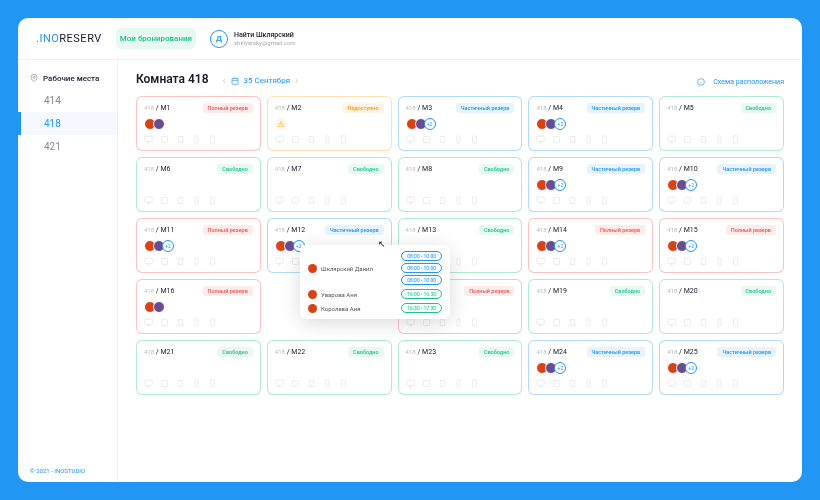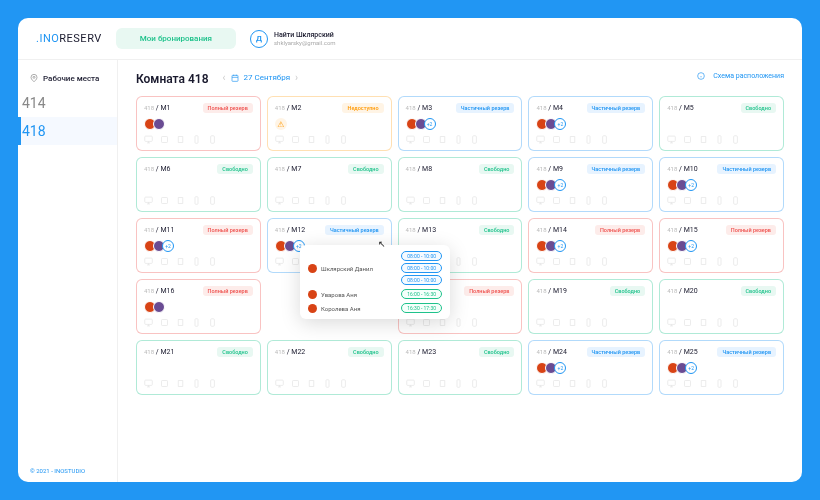--- a/index.html
+++ b/index.html
@@ -4,34 +4,34 @@
 <style>
 *{margin:0;padding:0;box-sizing:border-box;font-family:-apple-system,BlinkMacSystemFont,"Segoe UI",Roboto,Arial,sans-serif}
 body{background:#2196f3;width:820px;height:500px;overflow:hidden;padding:18px}
 .app{background:#fff;border-radius:10px;width:100%;height:100%;display:flex;flex-direction:column;overflow:hidden}
 .topbar{display:flex;align-items:center;padding:10px 18px;gap:14px;border-bottom:1px solid #f0f0f0}
 .logo{font-size:11px;font-weight:400;letter-spacing:.5px}
 .logo .l1{color:#2196f3}.logo .l2{color:#1a1a2e}
 .search{flex:1;position:relative}
 .search input{width:100%;background:#f7f8fa;border:none;border-radius:6px;padding:6px 10px 6px 26px;font-size:8px;color:#999}
 .search svg{position:absolute;left:8px;top:50%;transform:translateY(-50%)}
-.btn-main{background:#e8f8f2;color:#1ec28b;border:none;border-radius:6px;padding:6px 24px;font-size:8px;font-weight:500;cursor:pointer}
+.btn-main{background:#e8f8f2;color:#1ec28b;border:none;border-radius:6px;padding:6px 4px;font-size:8px;font-weight:500;cursor:pointer}
 .user{display:flex;align-items:center;gap:6px}
 .user-av{width:18px;height:18px;border-radius:50%;background:#fff;border:1px solid #2196f3;color:#2196f3;display:flex;align-items:center;justify-content:center;font-size:8px;font-weight:600}
 .user-info{display:flex;flex-direction:column;line-height:1.2}
 .user-name{font-size:7px;color:#1a1a2e;font-weight:500}
 .user-mail{font-size:6px;color:#aaa}
 .body{display:flex;flex:1;overflow:hidden}
 .sidebar{width:100px;border-right:1px solid #f0f0f0;display:flex;flex-direction:column;padding-top:8px}
 .side-title{display:flex;gap:5px;padding:6px 12px;font-size:8px;color:#1a1a2e;font-weight:500}
-.side-item{padding:6px 1px;font-size:14px;color:#888;cursor:pointer;border-left:3px solid transparent}
+.side-item{padding:6px 23px;font-size:10px;color:#888;cursor:pointer;border-left:3px solid transparent}
 .side-item.active{background:#f5f9ff;color:#2196f3;border-left-color:#2196f3}
 .footer-copy{margin-top:auto;padding:8px 12px;font-size:6px;color:#2196f3}
 .main{flex:1;padding:12px 18px;overflow:auto;position:relative}
-.main-head{display:flex;align-items:flex-start;gap:14px;margin-bottom:10px}
+.main-head{display:flex;align-items:flex-end;gap:14px;margin-bottom:10px}
 .room-title{font-size:12px;font-weight:600;color:#1a1a2e}
 .datepick{display:flex;align-items:center;gap:5px;font-size:8px;color:#2196f3}
 .datepick .arr{color:#ccc;font-size:10px;cursor:pointer}
 .layout-link{margin-left:auto;display:flex;align-items:center;gap:8px;font-size:7px;color:#2196f3;cursor:pointer}
 .grid{display:grid;grid-template-columns:repeat(5,1fr);gap:6px}
 .card{border:1px solid #e8e8e8;border-radius:6px;padding:6px 7px;display:flex;flex-direction:column;gap:5px;background:#fff;min-height:52px;position:relative}
 .card.s-full{border-color:rgba(239,83,80,.35)}
 .card.s-unav{border-color:rgba(255,167,38,.35)}
 .card.s-part{border-color:rgba(33,150,243,.35)}
 .card.s-free{border-color:rgba(30,194,139,.35)}
@@ -82,34 +82,35 @@
       <div class="side-title">
         <svg width="8" height="8" viewBox="0 0 24 24" fill="none" stroke="#888" stroke-width="2">
             <path d="M21 10c0 7-9 13-9 13s-9-6-9-13a9 9 0 0 1 18 0z"></path>
             <circle cx="12" cy="10" r="3"></circle>
           </svg>
         <span>Рабочие места</span>
       </div>
       <div id="side-items">
           <div class="side-item">414</div>
           <div class="side-item active">418</div>
+          <div class="side-item">421</div>
         </div>
       <div class="footer-copy">© 2021 - INOSTUDIO</div>
     </div>
 
     <div class="main">
       <div class="main-head">
         <div class="room-title">Комната 418</div>
         <div class="datepick">
           <span class="arr">‹</span>
           <svg width="8" height="8" viewBox="0 0 24 24" fill="none" stroke="#2196f3" stroke-width="2">
               <rect x="3" y="4" width="18" height="18" rx="2"></rect>
               <path d="M16 2v4M8 2v4M3 10h18"></path>
             </svg>
-          <span>27 Сентября</span>
+          <span>35 Сентября</span>
           <span class="arr">›</span>
         </div>
         <div class="layout-link">
           <svg width="8" height="8" viewBox="0 0 24 24" fill="none" stroke="#2196f3" stroke-width="2">
               <circle cx="12" cy="12" r="10"></circle>
               <path d="M12 16v-4M12 8h.01"></path>
             </svg>
           <span>Схема расположения</span>
         </div>
       </div>

